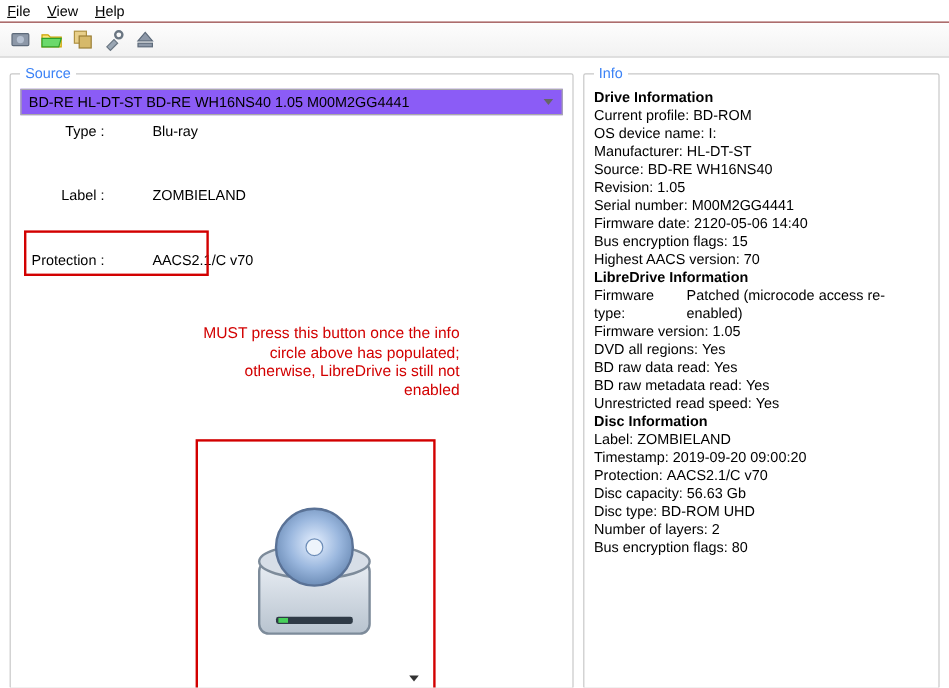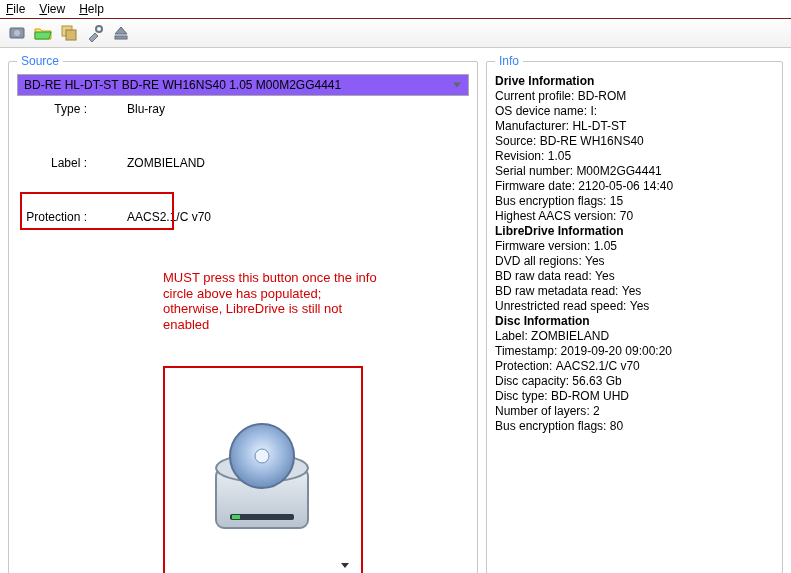--- a/index.html
+++ b/index.html
@@ -98,20 +98,21 @@
     pointer-events: none;
   }
   .annot-text {
     position: absolute;
     color: #d20000;
     font-size: 13px;
     left: 154px; top: 202px;
     width: 220px;
     line-height: 1.2;
     pointer-events: none;
+    text-align: right;
   }
   .annot-box2 {
     position: absolute;
     border: 2px solid #d20000;
     left: 154px; top: 298px;
     width: 200px; height: 220px;
     pointer-events: none;
   }
   .disc-button-area {
     position: absolute;
@@ -265,20 +266,24 @@
           </div>
           <div class="kv-row">
             <span class="k">Highest AACS version</span>
             <span>70</span>
           </div>
         </div>
 
       <div class="section-title">LibreDrive Information</div>
       <div>
           <div class="kv-row">
+            <span class="k">Firmware type</span>
+            <span>Patched (microcode access re-enabled)</span>
+          </div>
+          <div class="kv-row">
             <span class="k">Firmware version</span>
             <span>1.05</span>
           </div>
           <div class="kv-row">
             <span class="k">DVD all regions</span>
             <span>Yes</span>
           </div>
           <div class="kv-row">
             <span class="k">BD raw data read</span>
             <span>Yes</span>

